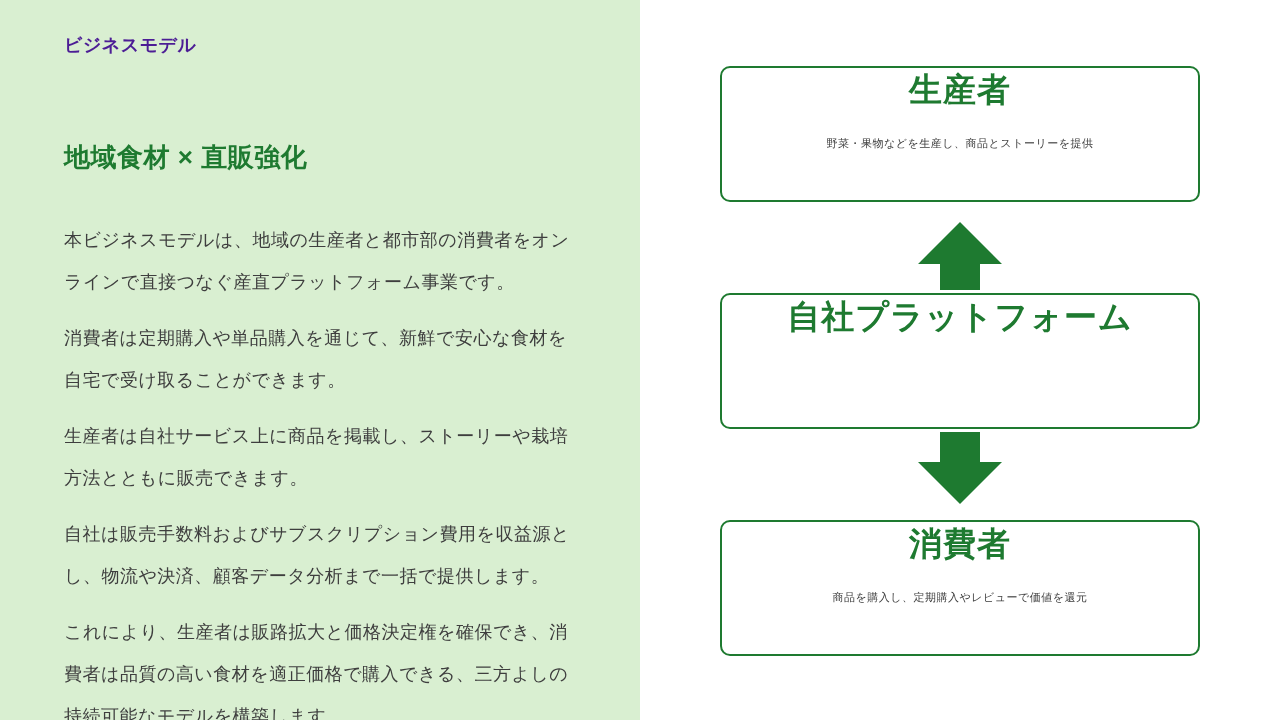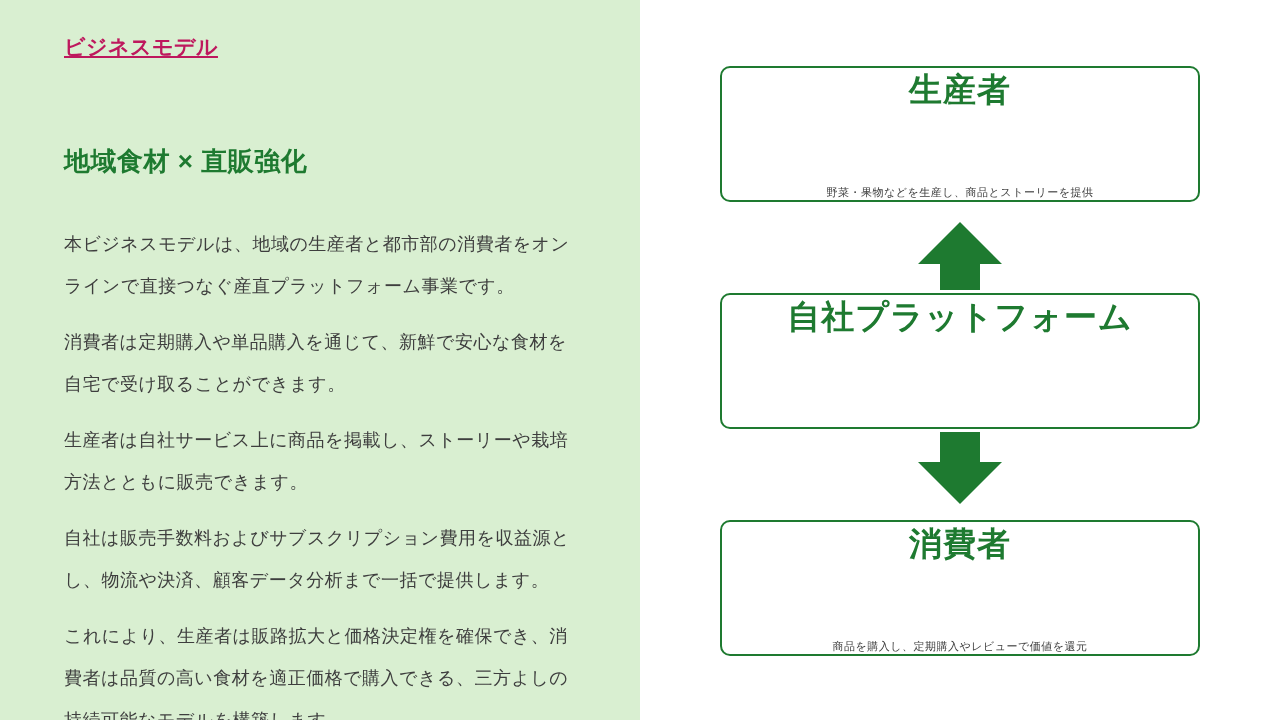--- a/index.html
+++ b/index.html
@@ -9,44 +9,43 @@
     background: #ffffff;
   }
   .slide { display: flex; width: 1280px; height: 720px; }
 
   
   .left-panel {
     width: 640px; height: 720px; background: #d9efd1;
     box-sizing: border-box; padding: 33px 62px 0 64px;
   }
   .kicker {
-    font-size: 21px; font-weight: bold; color: #be185d;
+    font-size: 18px; font-weight: bold; color: #4c1d95;
     letter-spacing: 0.5px;
-    text-decoration: underline;
   }
   .heading {
     margin: 83px 0 0 0; font-size: 26px; font-weight: bold;
     color: #1e7a30; letter-spacing: 0.5px;
   }
   .paragraphs { margin-top: 44px; }
   .paragraphs p {
     margin: 0 0 14px 0; font-size: 18px; line-height: 42px;
     color: #3e3e3e; letter-spacing: 0.5px;
   }
 
   
   .right-panel {
     width: 640px; height: 720px; background: #ffffff;
     box-sizing: border-box; padding-top: 66px;
     display: flex; flex-direction: column; align-items: center;
   }
   .card {
     width: 480px; height: 136px; box-sizing: border-box;
     background: #ffffff; border: 2px solid #1e7a30; border-radius: 10px;
-    display: flex; flex-direction: column; align-items: center; justify-content: space-between;
+    display: flex; flex-direction: column; align-items: center; justify-content: flex-start; gap: 12px;
   }
   .card-title {
     font-size: 33px; font-weight: bold; color: #1e7a30;
     letter-spacing: 1px;
   }
   .card-subtitle {
     margin-top: 11px; font-size: 11px; color: #3c3c3c;
     letter-spacing: 0.5px;
   }
   .arrow-slot {

